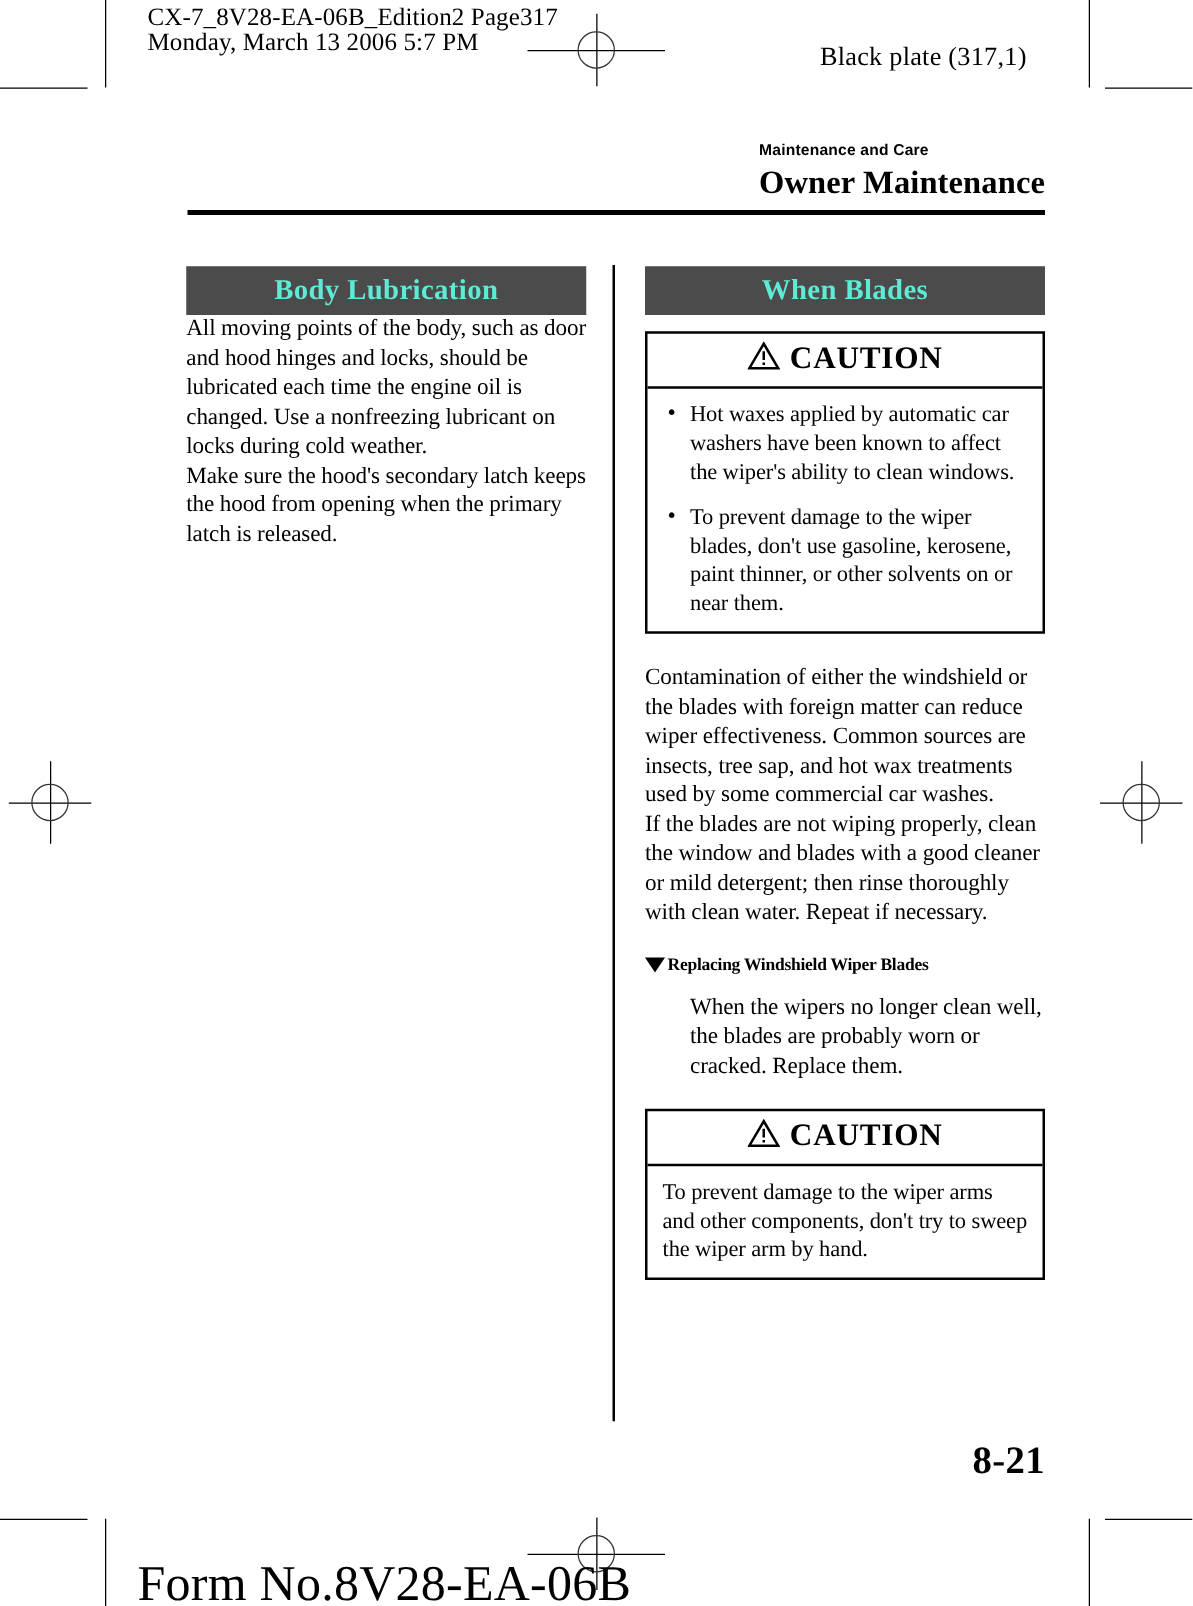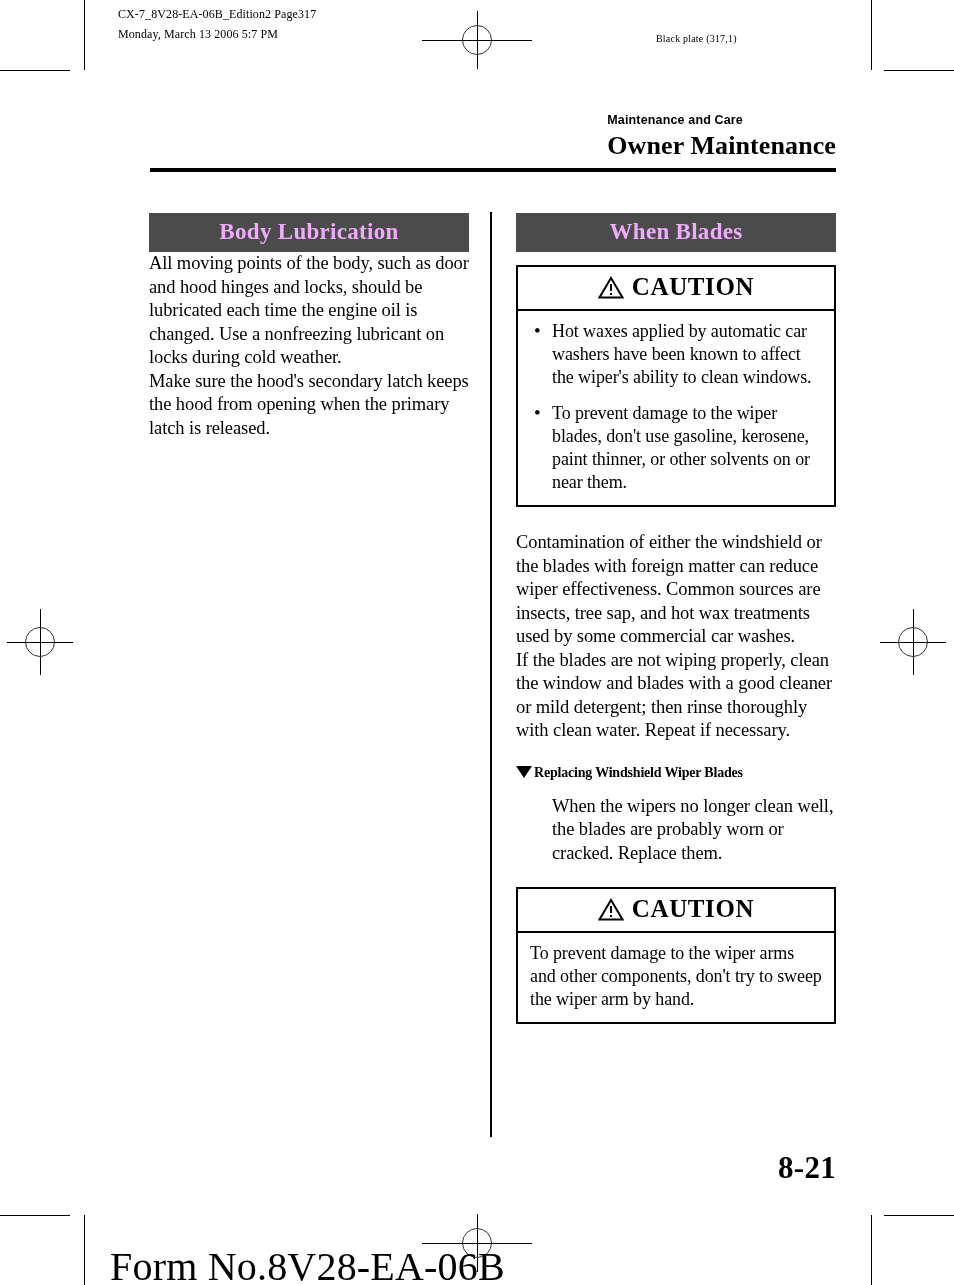--- a/index.html
+++ b/index.html
@@ -45,29 +45,29 @@
     background: #000;
     top: 0; left: -33px;
   }
   .reg.wide .hl { width: 110px; left: -55px; }
   .reg.wide .vl { height: 58px; top: -29px; }
 
   
   .slug-left {
     position: absolute;
     left: 118px; top: 4px;
-    font-size: 12px;
+    font-size: 20px;
     line-height: 20px;
     letter-spacing: 0.1px;
     white-space: pre-line;
   }
   .slug-right {
     position: absolute;
     left: 656px; top: 33px;
-    font-size: 10px;
+    font-size: 21px;
     letter-spacing: 0.2px;
   }
 
   
   .runhead {
     position: absolute;
     right: 118px; top: 113px;
   }
   .runhead .sub {
     font-family: "Liberation Sans", "DejaVu Sans", sans-serif;
@@ -100,21 +100,21 @@
 
   .col-divider {
     position: absolute;
     left: 490px; top: 212px;
     width: 2px; height: 925px;
     background: #000;
   }
 
   .sect-bar {
     background: #4b4b4b;
-    color: #f0abfc;
+    color: #5eead4;
     font-size: 23px;
     font-weight: bold;
     text-align: center;
     padding: 6px 0 7px;
     letter-spacing: 0.3px;
   }
   .col-left .sect-bar { width: 320px; }
   .col-right .sect-bar { width: 320px; }
 
   p.para {
@@ -134,21 +134,21 @@
     background: #fff;
   }
   .caution-head {
     border-bottom: 2px solid #000;
     text-align: center;
     padding: 6px 0 8px;
     font-size: 25px;
     font-weight: bold;
     letter-spacing: 0.6px;
     display: flex;
-    align-items: center;
+    align-items: flex-start;
     justify-content: center;
     gap: 8px;
   }
   .tri-warn {
     display: inline-block;
     position: relative;
     width: 26px; height: 23px;
     vertical-align: middle;
   }
   .tri-warn svg { display: block; }

